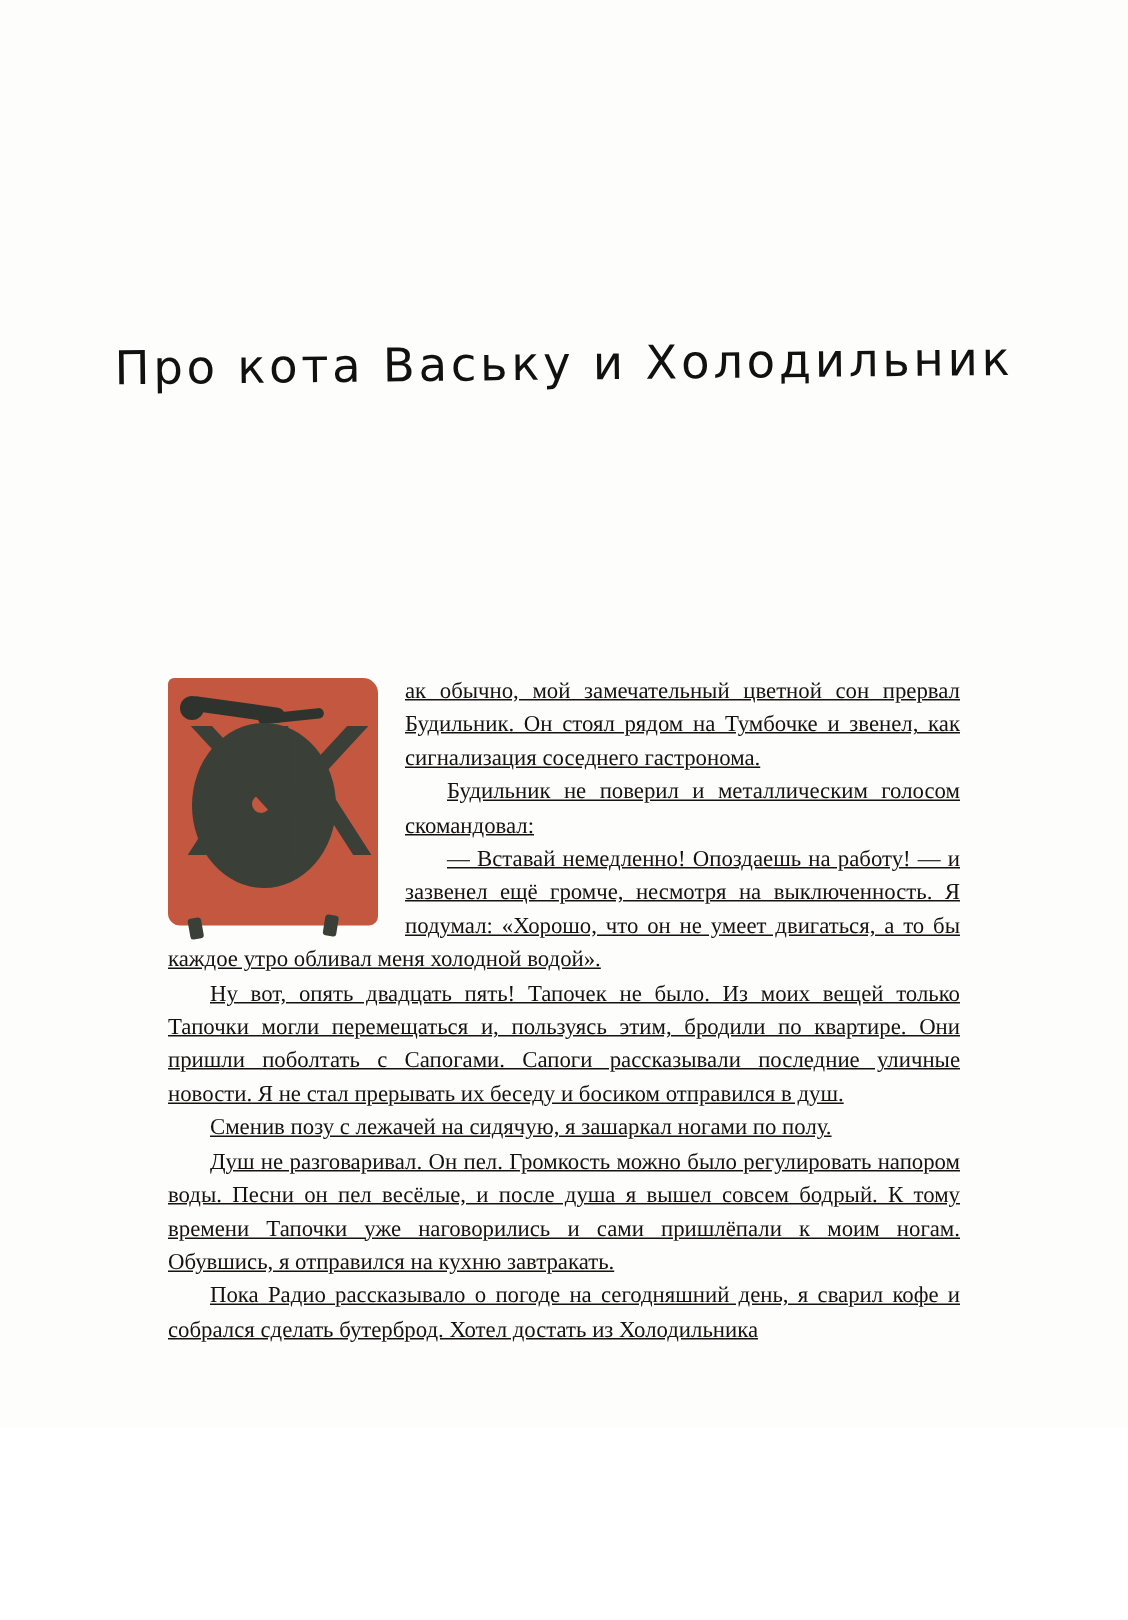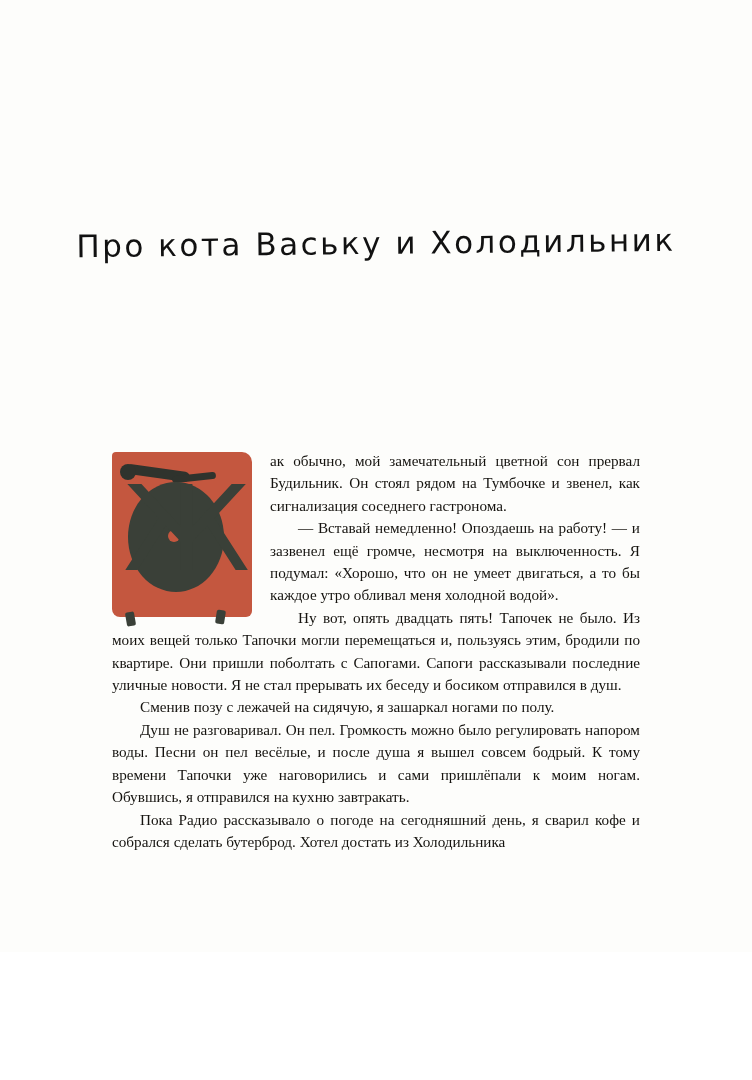--- a/index.html
+++ b/index.html
@@ -40,20 +40,21 @@
     top: 450px;
     width: 528px;
     font-size: 15.2px;
     line-height: 22.4px;
     text-align: justify;
     color: #15130f;
   }
   .body-col p {
     margin: 0;
     text-indent: 28px;
+    text-decoration: underline;
   }
   .body-col p.no-indent {
     text-indent: 0;
   }
 
   
   .dropcap-wrap {
     float: left;
     width: 148px;
     height: 176px;
@@ -182,20 +183,21 @@
         <div class="knob"></div>
         <div class="disc"></div>
         <div class="disc-hole"></div>
         <div class="dropletter">Ж</div>
         <div class="foot-l"></div>
         <div class="foot-r"></div>
       </div>
     </div>
 
     <p class="no-indent">ак обычно, мой замечательный цветной сон прервал Будильник. Он стоял рядом на Тумбочке и звенел, как сигнализация соседнего гастронома.</p>
+    <p>Будильник не поверил и металлическим голосом скомандовал:</p>
     <p>— Вставай немедленно! Опоздаешь на работу! — и зазвенел ещё громче, несмотря на выключенность. Я подумал: «Хорошо, что он не умеет двигаться, а то бы каждое утро обливал меня холодной водой».</p>
     <p>Ну вот, опять двадцать пять! Тапочек не было. Из моих вещей только Тапочки могли перемещаться и, пользуясь этим, бродили по квартире. Они пришли поболтать с Сапогами. Сапоги рассказывали последние уличные новости. Я не стал прерывать их беседу и босиком отправился в душ.</p>
     <p>Сменив позу с лежачей на сидячую, я зашаркал ногами по полу.</p>
     <p>Душ не разговаривал. Он пел. Громкость можно было регулировать напором воды. Песни он пел весёлые, и после душа я вышел совсем бодрый. К тому времени Тапочки уже наговорились и сами пришлёпали к моим ногам. Обувшись, я отправился на кухню завтракать.</p>
     <p>Пока Радио рассказывало о погоде на сегодняшний день, я сварил кофе и собрался сделать бутерброд. Хотел достать из Холодильника</p>
   </div>
 
   <div class="page-number">3</div>
 
 </div>

